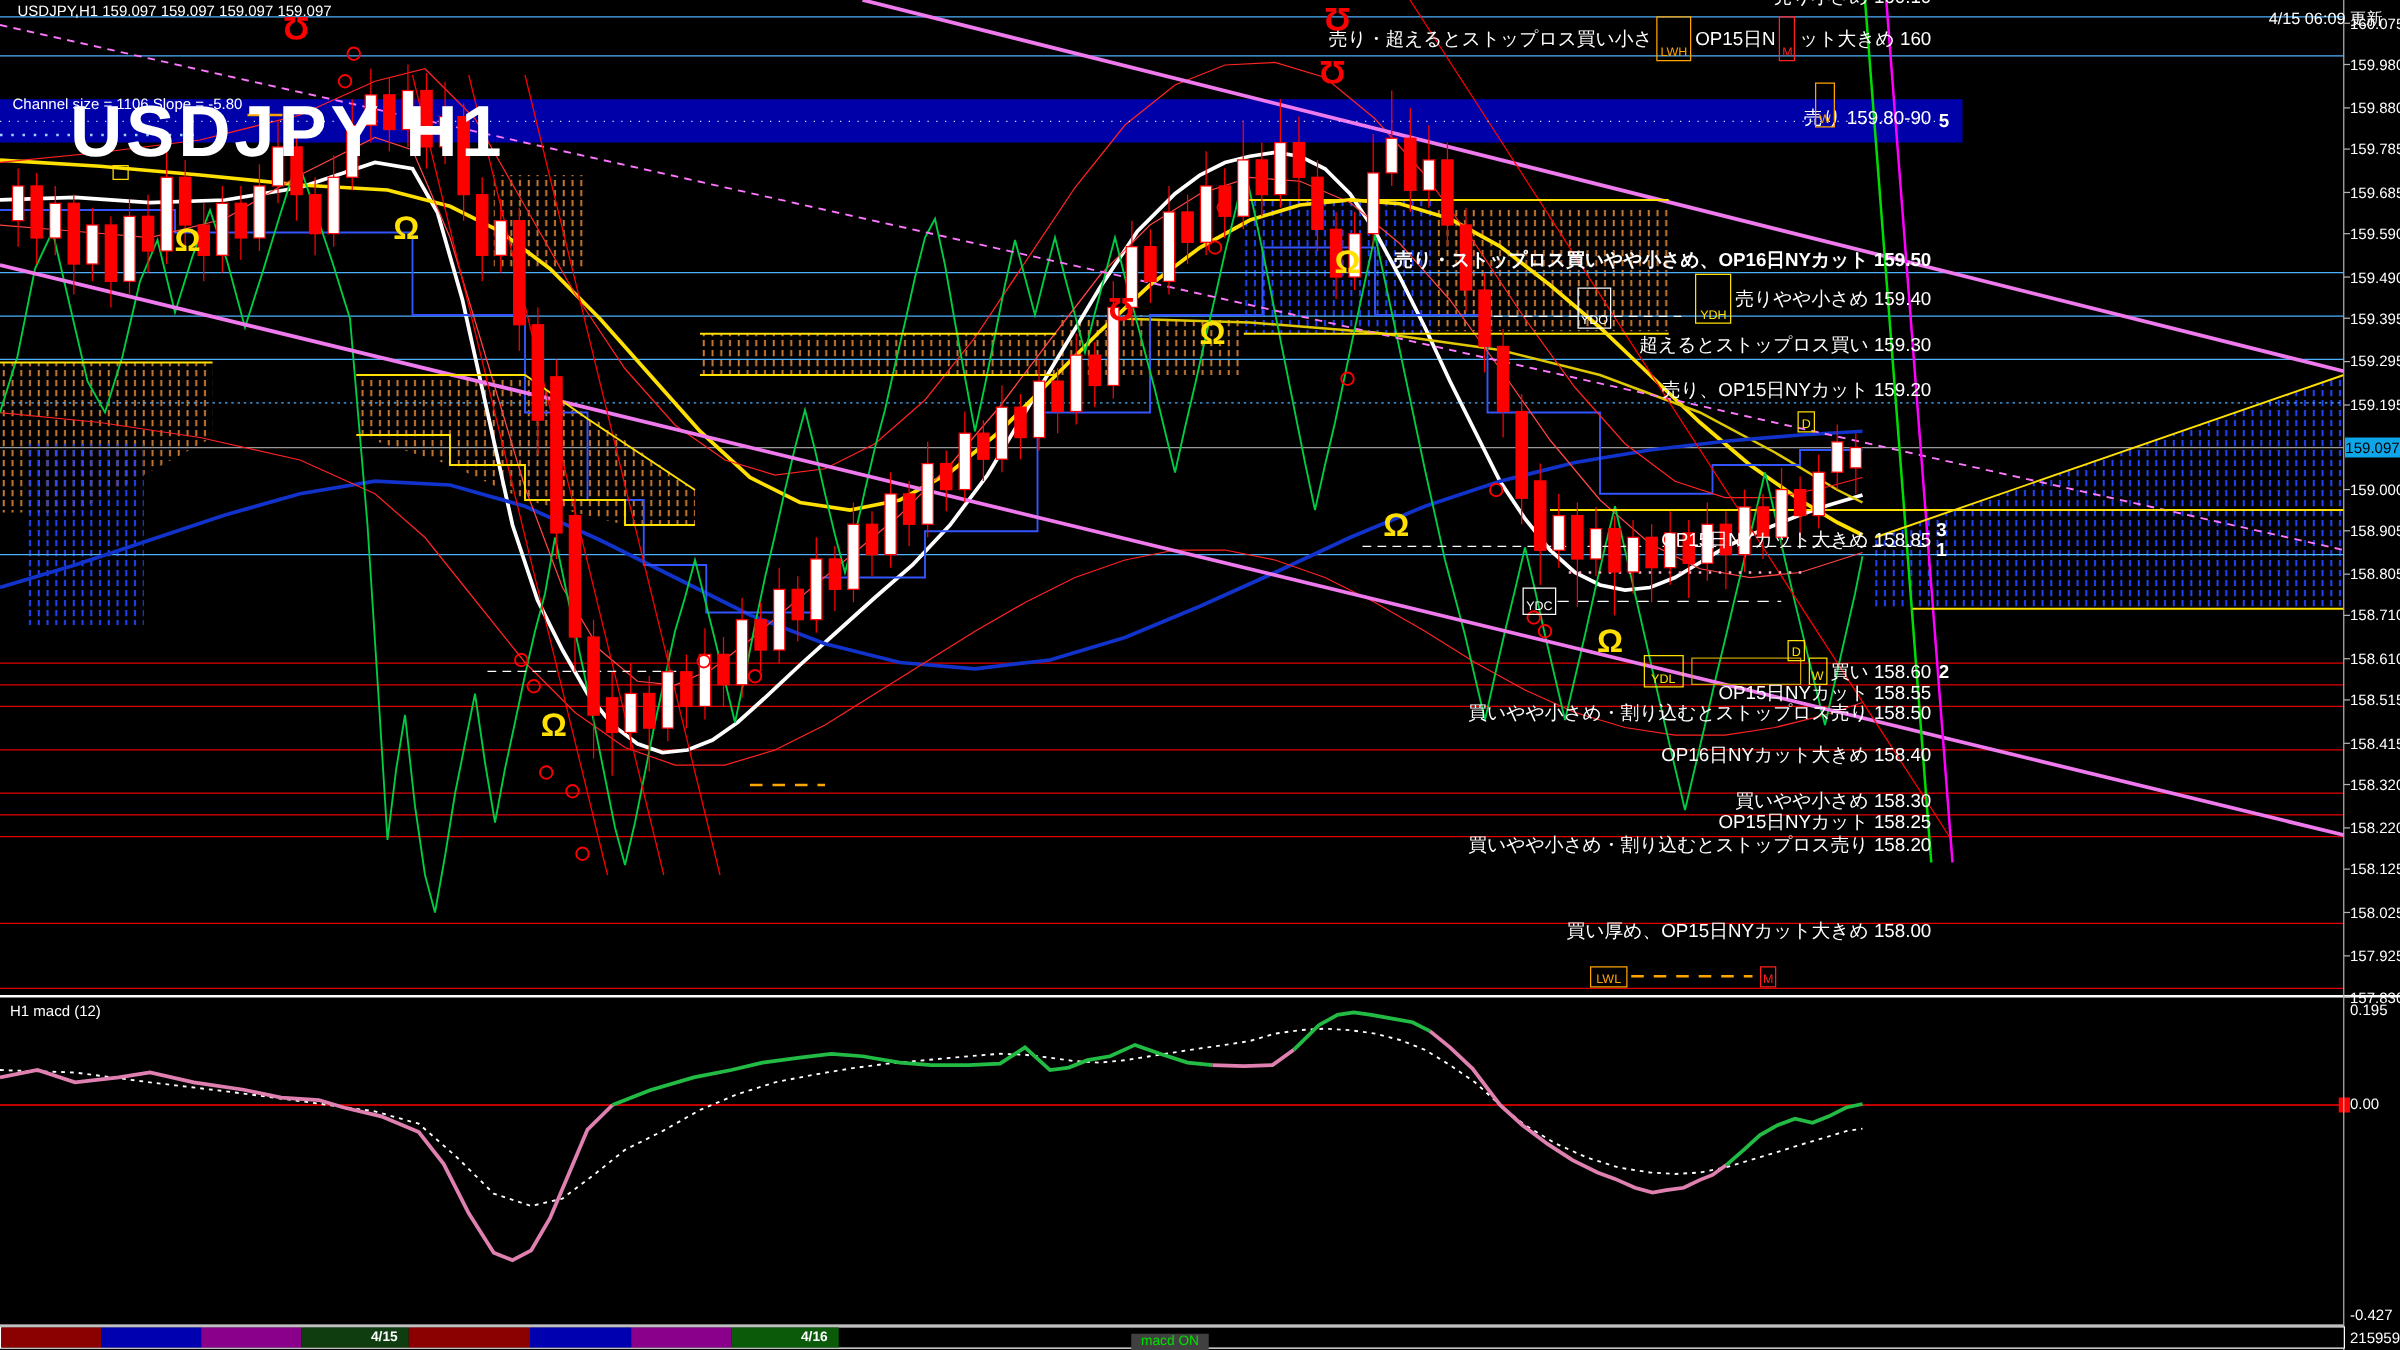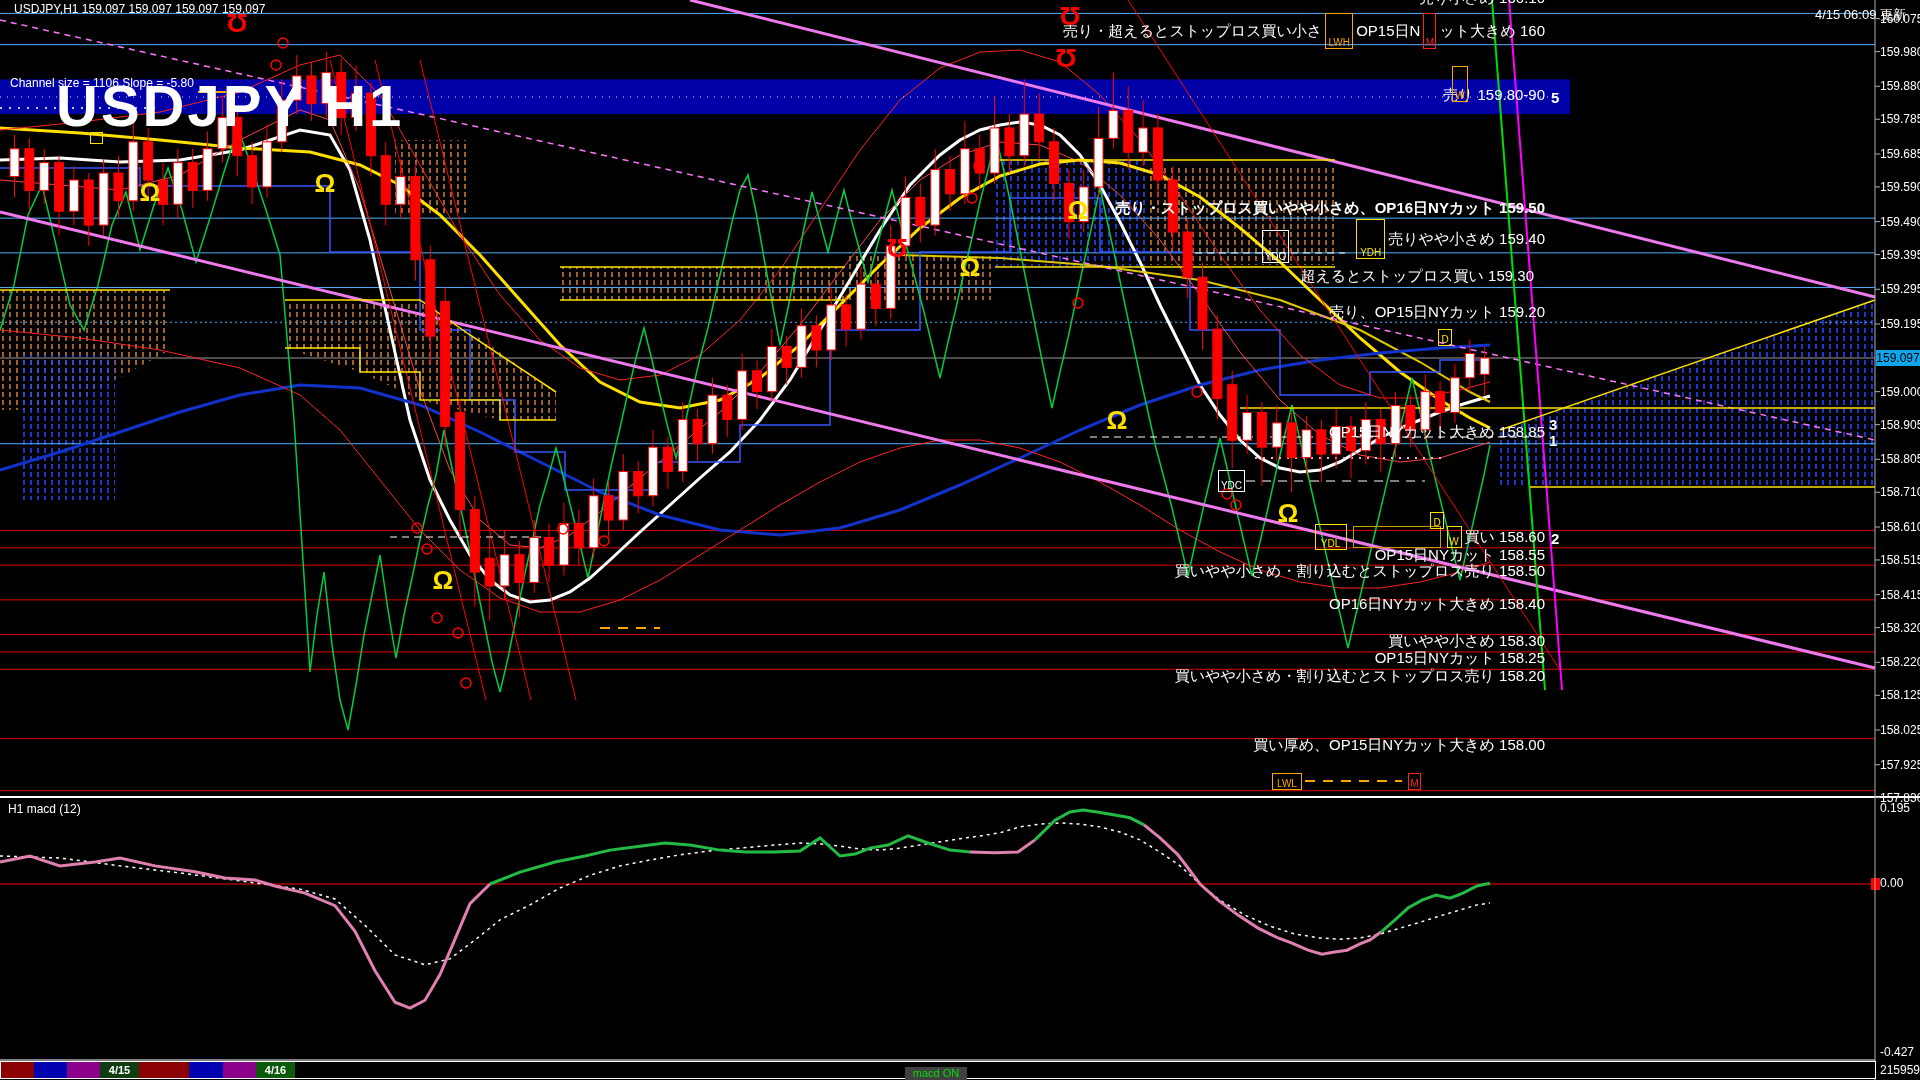--- a/index.html
+++ b/index.html
@@ -19,21 +19,21 @@
   .lbox span{font-size:10px;line-height:11px;}
   .abox{position:absolute;box-sizing:border-box;display:flex;align-items:flex-end;
         justify-content:center;}
   .abox span{font-size:10px;line-height:11px;}
   .arrow{position:absolute;font-weight:bold;font-size:26px;transform:translate(-50%,-50%);}
   .pax{position:absolute;left:1880px;color:#fff;font-size:12px;white-space:nowrap;}
   .cur{position:absolute;left:1876px;top:350px;width:44px;height:16px;background:#0ea5e9;
        color:#000;font-size:12px;text-align:center;line-height:16px;}
   .mlab{position:absolute;left:8px;top:802px;color:#fff;font-size:12px;}
   .tseg{height:16px;display:flex;align-items:center;justify-content:center;
-        color:#fff;font-size:11px;font-weight:bold;}
+        color:#fff;font-size:11px;font-weight:bold;padding-left:47px;}
   .tstrip{position:absolute;left:0;top:1061px;width:1876px;height:18px;border:1px solid #fff;
           box-sizing:border-box;display:flex;background:#000;}
   .macdon{position:absolute;left:905px;top:1067px;width:62px;height:13px;background:#404040;
           color:#00e000;font-size:11px;text-align:center;line-height:13px;}
 </style>
 </head>
 <body>
 
 <div class="screen">
   <svg id="chart-svg" width="1920" height="1080">
@@ -398,21 +398,21 @@
       </div>
       <div class="ann" style="top: 208px; right: 375px; font-weight: bold;">
         <span>売り・ストップロス買いやや小さめ、OP16日NYカット 159.50</span>
       </div>
       <div class="ann" style="top: 239px; right: 375px;">
         <div class="lbox" style="width: 29px; height: 40px; border: 1px solid rgb(255, 224, 0);">
           <span style="color: rgb(255, 224, 0);">YDH</span>
         </div>
         <span> 売りやや小さめ 159.40</span>
       </div>
-      <div class="ann" style="top: 276px; right: 386px;">
+      <div class="ann" style="top: 276px; right: 375px;">
         <span>超えるとストップロス買い 159.30</span>
       </div>
       <div class="ann" style="top: 312px; right: 375px;">
         <span>売り、OP15日NYカット 159.20</span>
       </div>
       <div class="ann" style="top: 432px; right: 375px;">
         <span>OP15日NYカット大きめ 158.85</span>
       </div>
       <div class="ann" style="top: 537px; right: 375px;">
         <div class="lbox" style="width: 32px; height: 26px; border: 1px solid rgb(255, 224, 0);">

